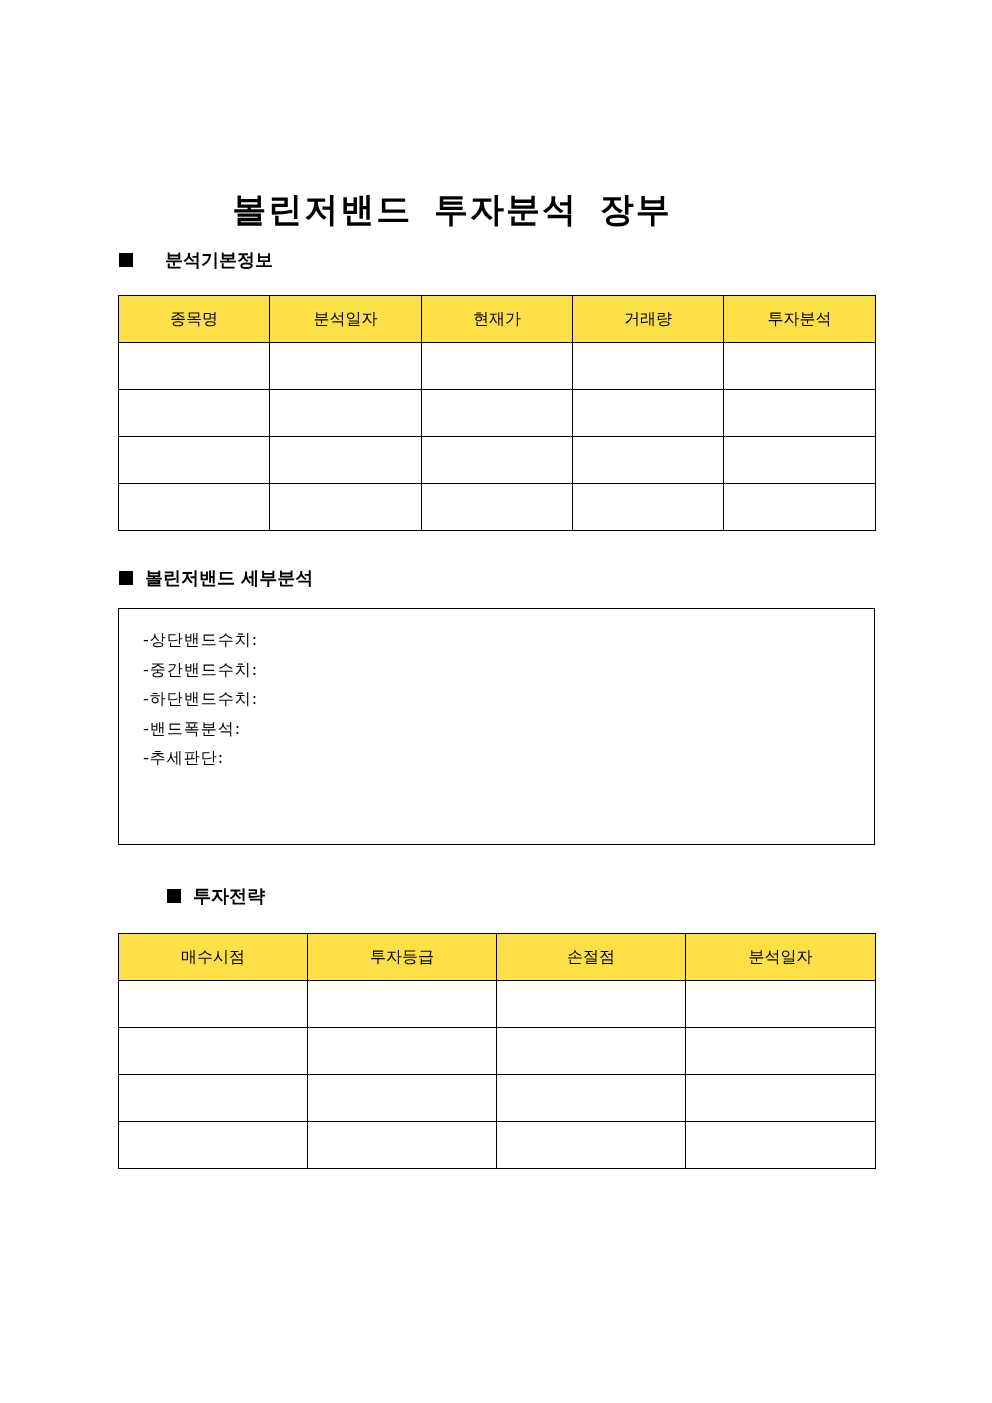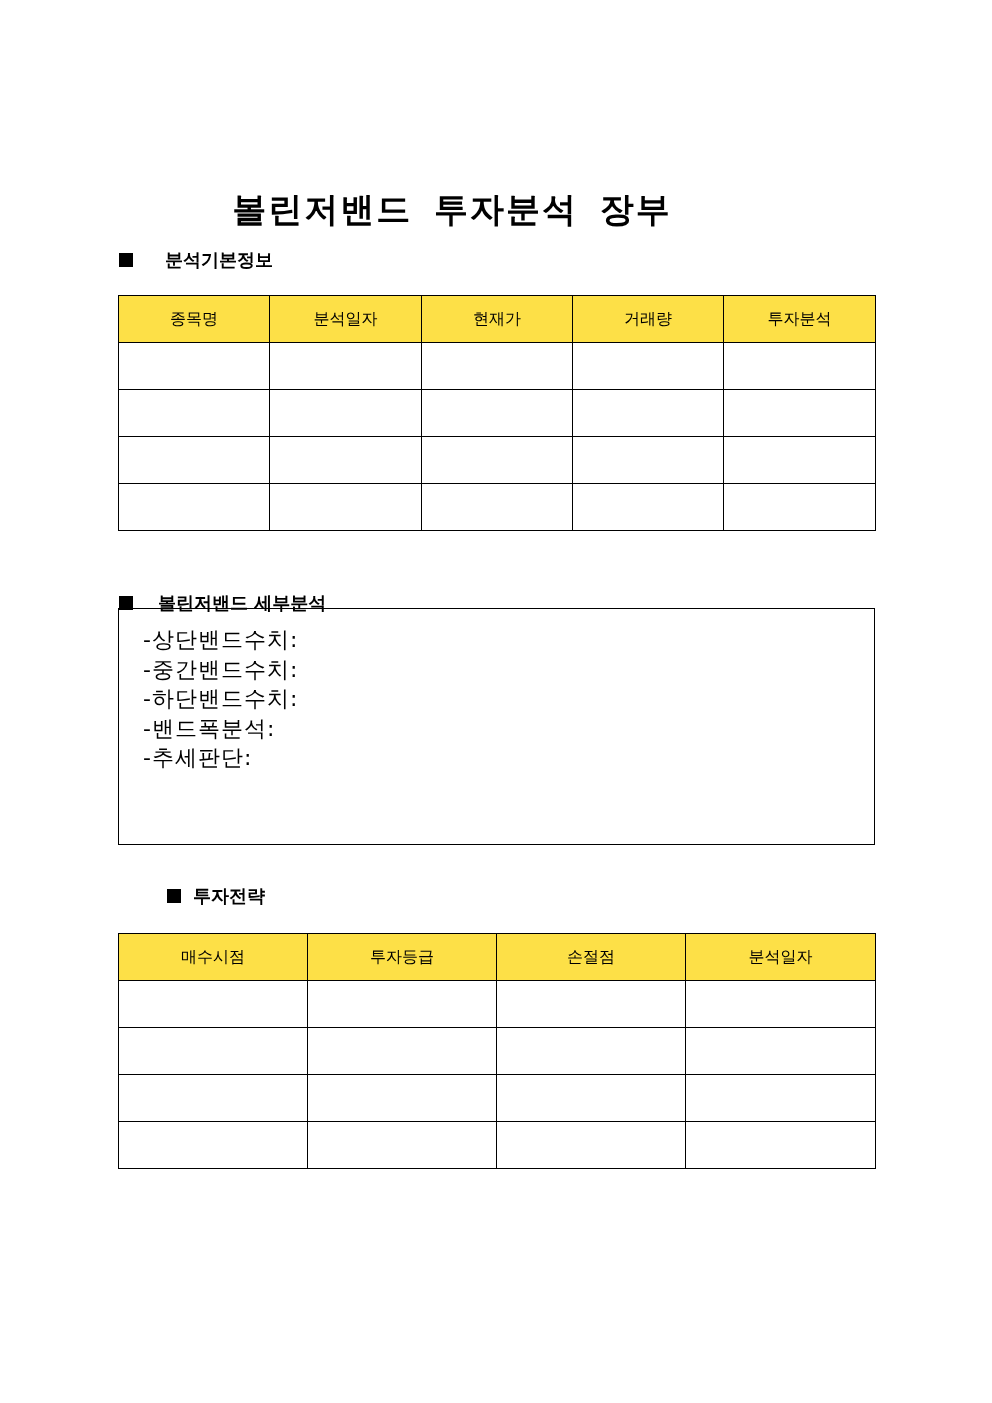--- a/index.html
+++ b/index.html
@@ -78,21 +78,21 @@
     }
     .detail-list {
       position: absolute;
       left: 24px;
       top: 16px;
       margin: 0;
       padding: 0;
       list-style: none;
     }
     .detail-list li {
-      font-size: 22px;
+      font-size: 16px;
       line-height: 29.5px;
       letter-spacing: 1px;
     }
   </style>
 </head>
 <body>
 
 <h1 class="doc-title">볼린저밴드 투자분석 장부</h1>
 
 <div class="section-heading" style="top:248px;gap:20px;">
@@ -142,21 +142,21 @@
     <tr>
       <td></td>
       <td></td>
       <td></td>
       <td></td>
       <td></td>
     </tr>
   </tbody>
 </table>
 
-<div class="section-heading" style="top:591px;gap:13px;">
+<div class="section-heading" style="top:566px;">
   <span class="bullet"></span>
   <span>볼린저밴드 세부분석</span>
 </div>
 
 <div class="detail-box">
   <ul class="detail-list">
     <li>-상단밴드수치:</li>
     <li>-중간밴드수치:</li>
     <li>-하단밴드수치:</li>
     <li>-밴드폭분석:</li>

